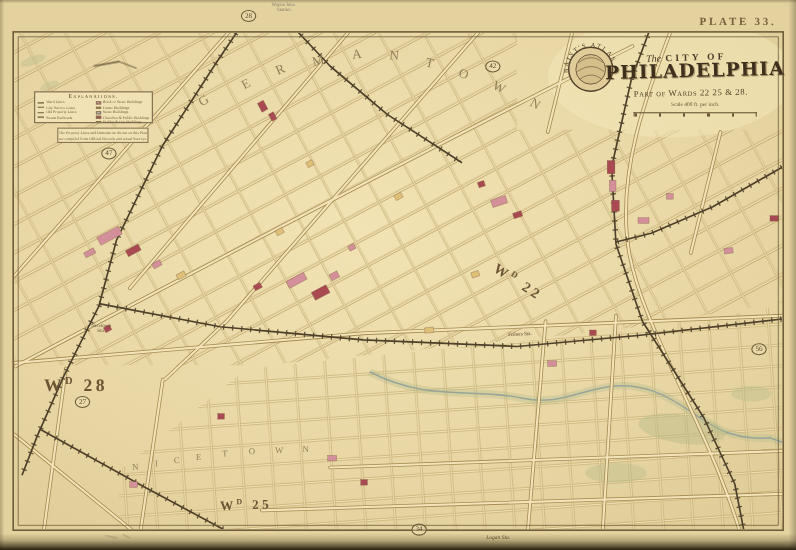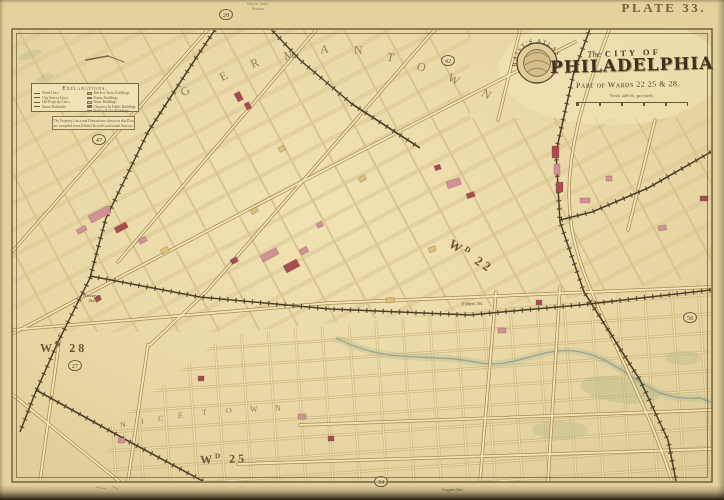--- a/index.html
+++ b/index.html
@@ -3,21 +3,21 @@
 <meta charset="utf-8">
 <style>
   html,body{margin:0;padding:0;background:#2b2414;}
   .page{position:relative;width:724px;height:500px;overflow:hidden;
         background:#e3d19e;font-family:"Liberation Serif","DejaVu Serif",serif;color:#5d4b30;}
   .page *{box-sizing:border-box;}
   svg{position:absolute;left:0;top:0;}
   .labels{position:absolute;left:0;top:0;width:724px;height:500px;}
   .abs{position:absolute;}
 
-  .plate-label{left:560px;top:0;width:146px;text-align:right;font-size:13px;
+  .plate-label{left:560px;top:15px;width:146px;text-align:right;font-size:10px;
                letter-spacing:2.5px;color:#75603c;font-variant:small-caps;font-weight:bold;}
 
   .title-line1{left:556px;top:42px;width:136px;text-align:center;color:#4a3826;transform:rotate(-2deg);}
   .title-line1 .the{font-style:italic;font-size:9px;margin-right:4px;}
   .title-line1 .cityof{font-size:8.5px;letter-spacing:3px;font-weight:bold;}
   .title-city{left:550px;top:55px;width:152px;text-align:center;font-size:17px;font-weight:bold;
               letter-spacing:1px;color:#3f2f1d;transform:rotate(-1.5deg);
               font-family:"DejaVu Serif","Liberation Serif",serif;
               text-shadow:1px 1px 0 rgba(125,100,60,.55);}
   .title-wards{left:552px;top:80px;width:152px;text-align:center;font-size:8px;
@@ -37,21 +37,21 @@
   .sw{display:inline-block;width:5px;height:2.5px;border:0.5px solid #8a7550;flex:none;}
   .sw-line{display:inline-block;width:6px;height:0;border-top:1px dashed #6b5a3a;flex:none;}
 
   .notebox{left:52px;top:116px;width:83px;height:14px;border:1px solid #8a7550;
            background:#efe1b3;font-size:3.6px;color:#6b5a3a;text-align:center;
            padding-top:1.5px;line-height:1.4;}
 
   .ward{color:#6b5535;font-weight:bold;white-space:nowrap;}
   .ward .sup{font-size:60%;vertical-align:super;}
   .ward22{left:446px;top:248px;font-size:13px;letter-spacing:3px;transform:rotate(33deg);}
-  .ward28{left:40px;top:341px;font-size:12px;letter-spacing:3px;}
+  .ward28{left:40px;top:341px;font-size:16px;letter-spacing:3px;}
   .ward25{left:200px;top:452px;font-size:12px;letter-spacing:3px;transform:rotate(-2deg);}
 
   .ref{width:14px;height:11px;border:1px solid #6b5a38;border-radius:50%;
        font-size:6.5px;line-height:10px;text-align:center;color:#5d4b30;background:rgba(240,226,180,.4);}
 
   .pletter{position:absolute;color:#8d7a55;font-size:12px;opacity:.95;}
   .pletter.small{font-size:8px;}
 
   .sta{color:#55452c;line-height:1.15;text-align:center;white-space:nowrap;}
   .sta-top{left:226px;top:1px;width:64px;font-size:4.4px;color:#86806e;}

